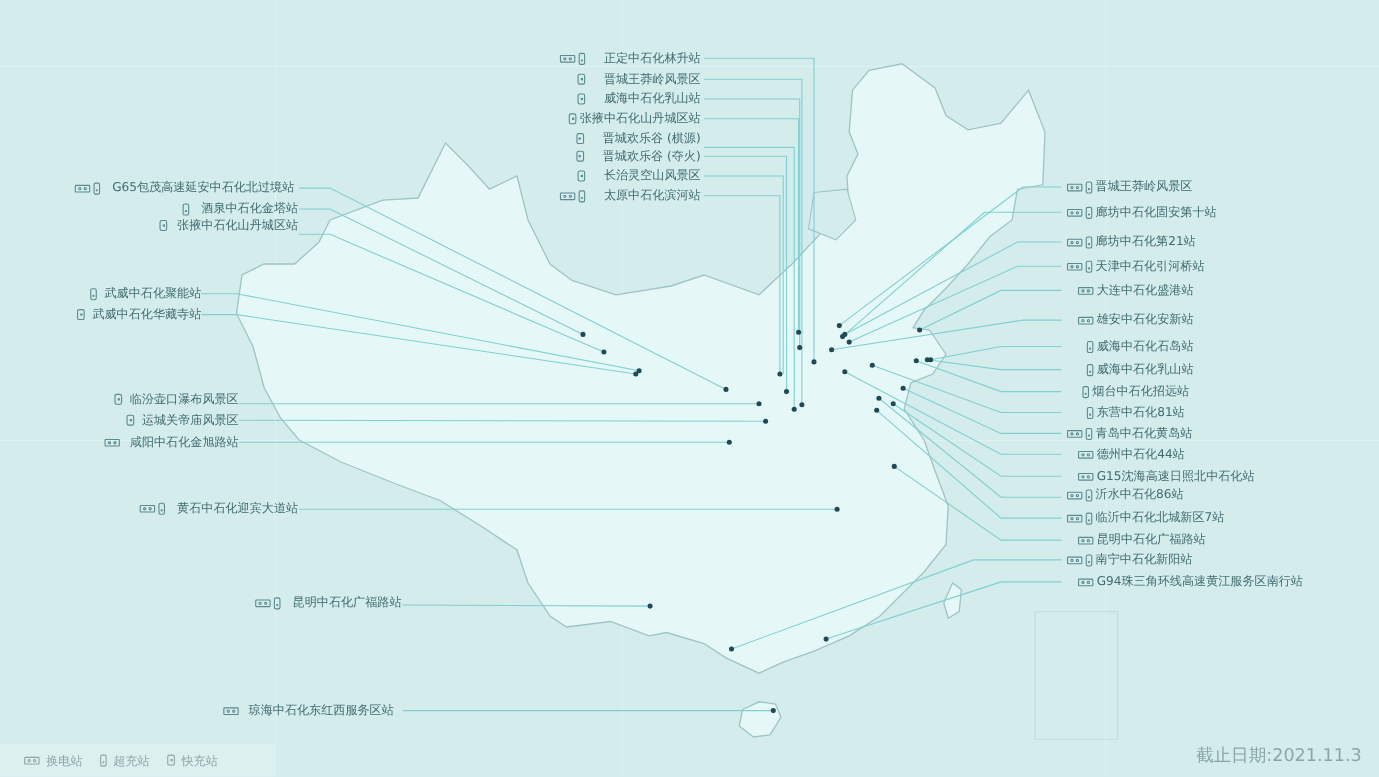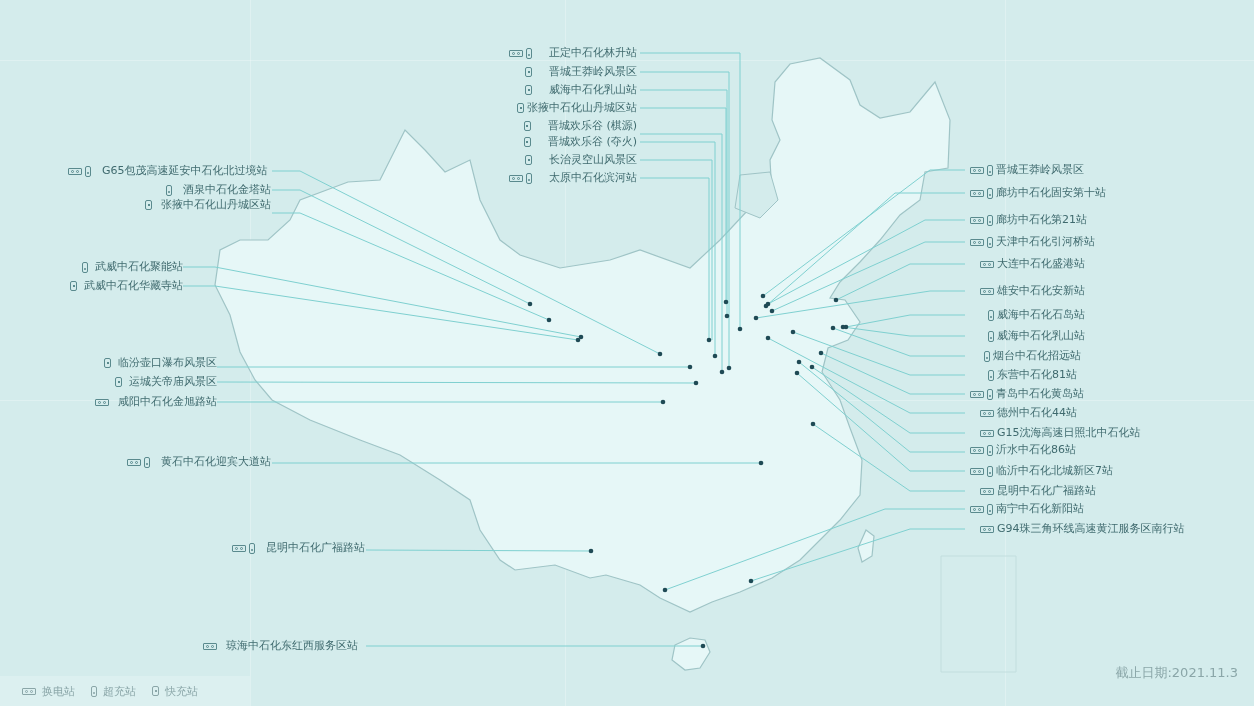--- a/index.html
+++ b/index.html
@@ -27,21 +27,21 @@
   .ico-fast::after { content:""; position:absolute; left:1.5px; top:3px; width:2px; height:2px; background:#5a8a8e; }
   .legend {
     position:absolute; left:0; bottom:0; width:250px; height:30px;
     background:#dcf0f0; display:flex; align-items:center; gap:16px; padding-left:22px; box-sizing:border-box;
     font-size:11px; color:#8aa6a8;
   }
   .legend-item { display:flex; align-items:center; gap:6px; }
   .legend .ico-swap, .legend .ico-super, .legend .ico-fast { border-color:#8aa6a8; }
   .legend .ico-swap::before, .legend .ico-swap::after { border-color:#8aa6a8; }
   .legend .ico-super::after, .legend .ico-fast::after { background:#8aa6a8; }
-  .date { position:absolute; right:16px; bottom:24px; font-size:13px; color:#8aa6a8; }
+  .date { position:absolute; right:16px; bottom:8px; font-size:16px; color:#8aa6a8; }
 </style>
 </head>
 <body>
 
 <div class="grid-v" style="left:250px"></div>
 <div class="grid-v" style="left:565px"></div>
 <div class="grid-v" style="left:1005px"></div>
 <div class="grid-h" style="top:60px"></div>
 <div class="grid-h" style="top:400px"></div>
 

